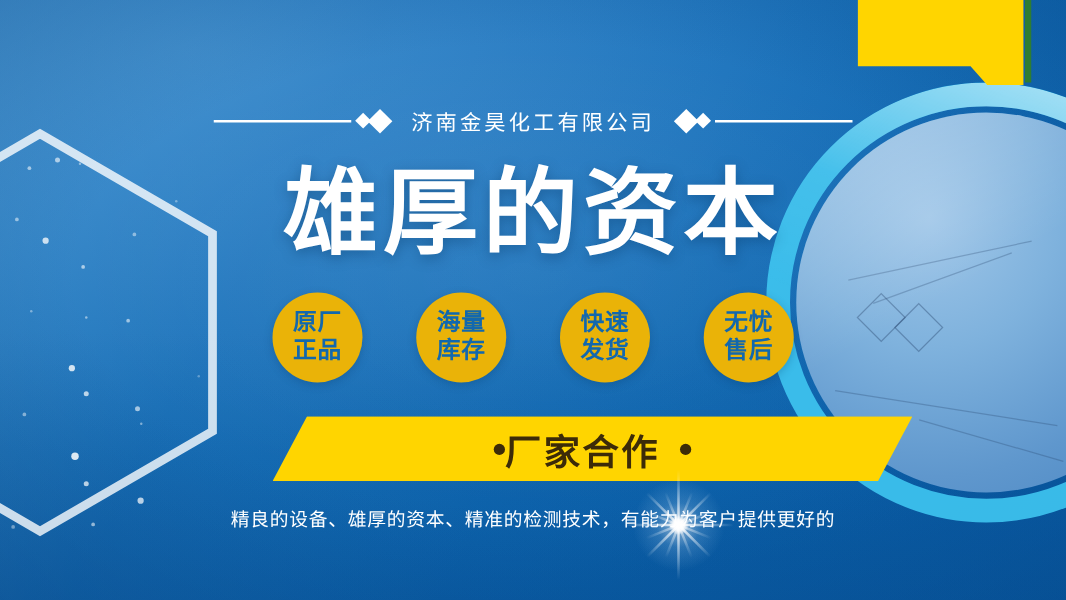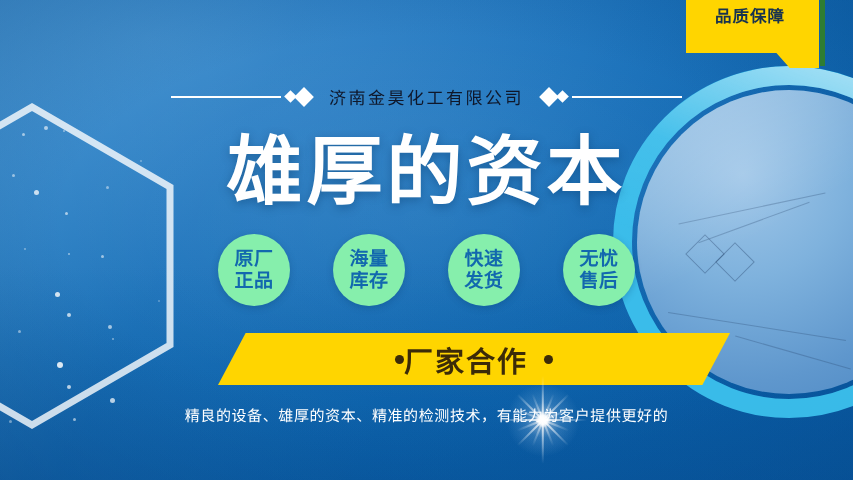--- a/index.html
+++ b/index.html
@@ -172,21 +172,21 @@
     gap: 2px;
     padding: 0 5px;
   }
   .dia {
     background: #ffffff;
     transform: rotate(45deg);
   }
   .dia-sm { width: 9px; height: 9px; }
   .dia-lg { width: 14px; height: 14px; }
   .company-name {
-    color: #0f172a;
+    color: #ffffff;
     font-size: 17px;
     letter-spacing: 2.5px;
     padding: 0 13px;
     white-space: nowrap;
     font-family: "Liberation Sans", "DejaVu Sans", sans-serif;
   }
 
   
   .headline {
     position: absolute;
@@ -211,21 +211,21 @@
     top: 234px;
     width: 853px;
     display: flex;
     justify-content: center;
     gap: 43px;
   }
   .feat-circle {
     width: 72px;
     height: 72px;
     border-radius: 50%;
-    background: #86efac;
+    background: #eab308;
     display: flex;
     flex-direction: column;
     align-items: center;
     justify-content: center;
     box-shadow: 0 2px 7px rgba(3,50,95,0.25);
   }
   .feat-line {
     color: #1268ae;
     font-size: 19px;
     font-weight: bold;
@@ -362,21 +362,20 @@
       <div class="art-diamond" style="left:84px; top:158px;"></div>
     </div>
     <div class="circle-ring-outer"></div>
     <div class="circle-ring-gloss"></div>
   </div>
 
   <div class="ribbon">
     <div class="ribbon-body"></div>
     <div class="ribbon-stripe"></div>
     <div class="ribbon-text">
-      <div>品质保障</div>
     </div>
   </div>
 
   <div class="company-row">
     <span class="rule"></span>
     <span class="dia-group">
       <span class="dia dia-sm"></span>
       <span class="dia dia-lg"></span>
     </span>
     <span class="company-name">济南金昊化工有限公司</span>

